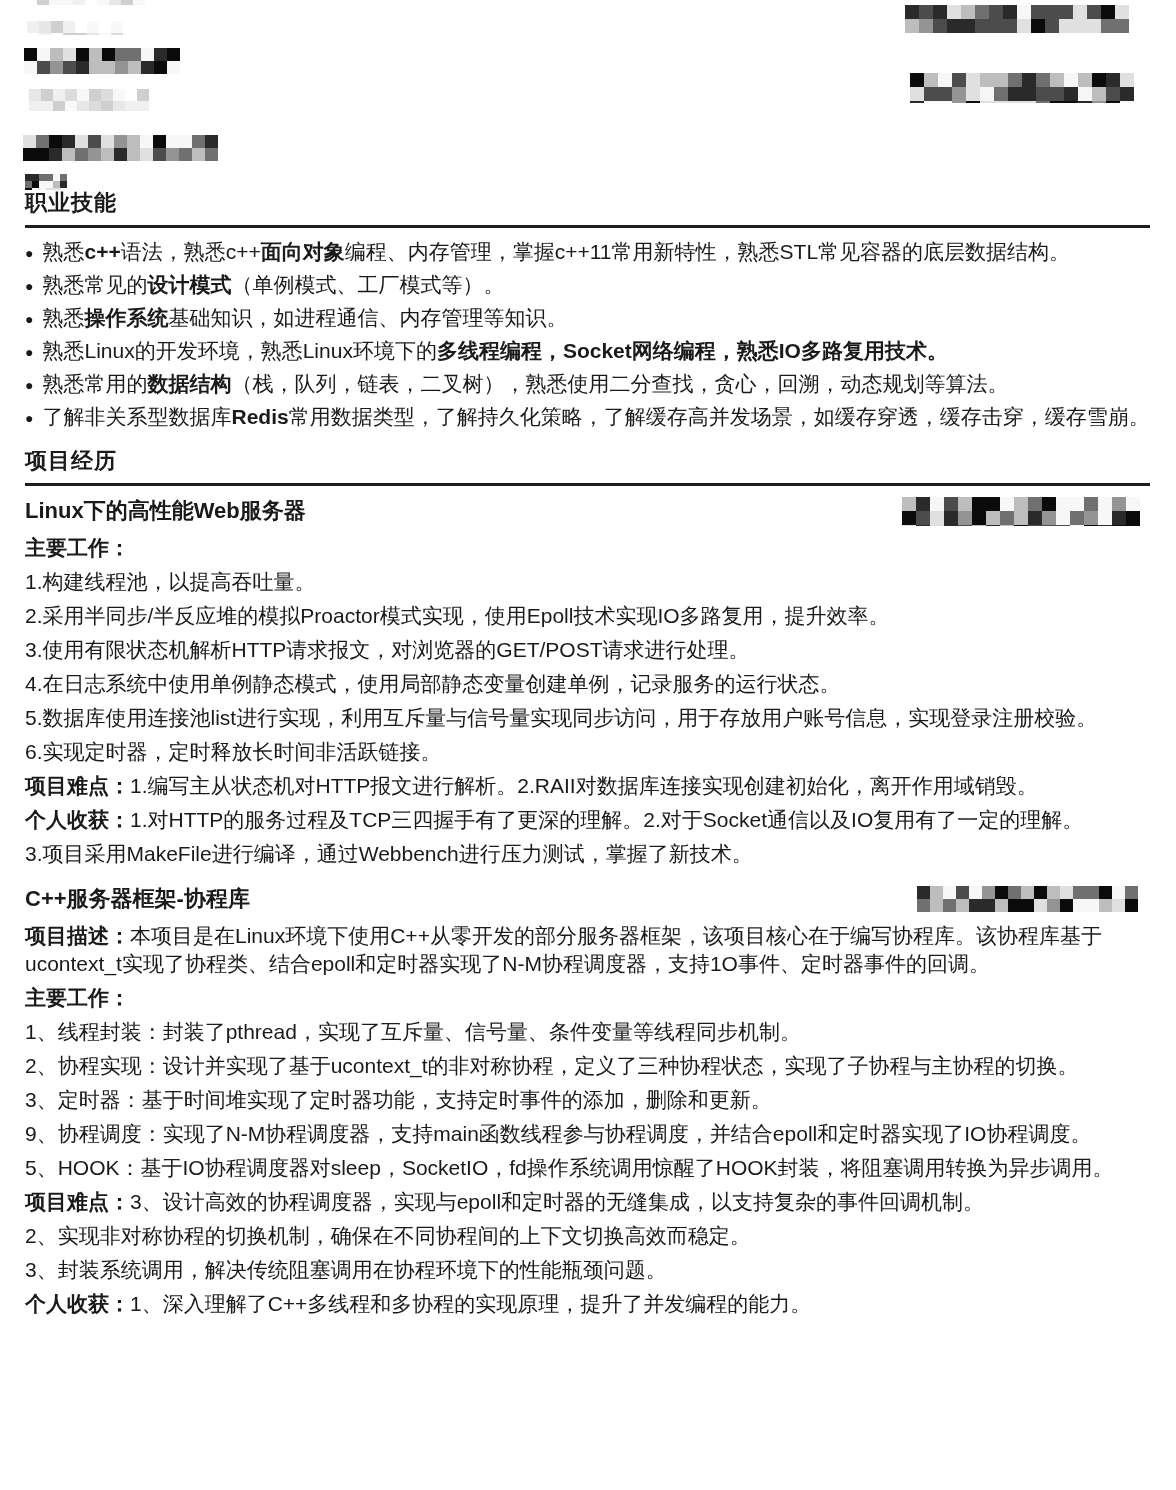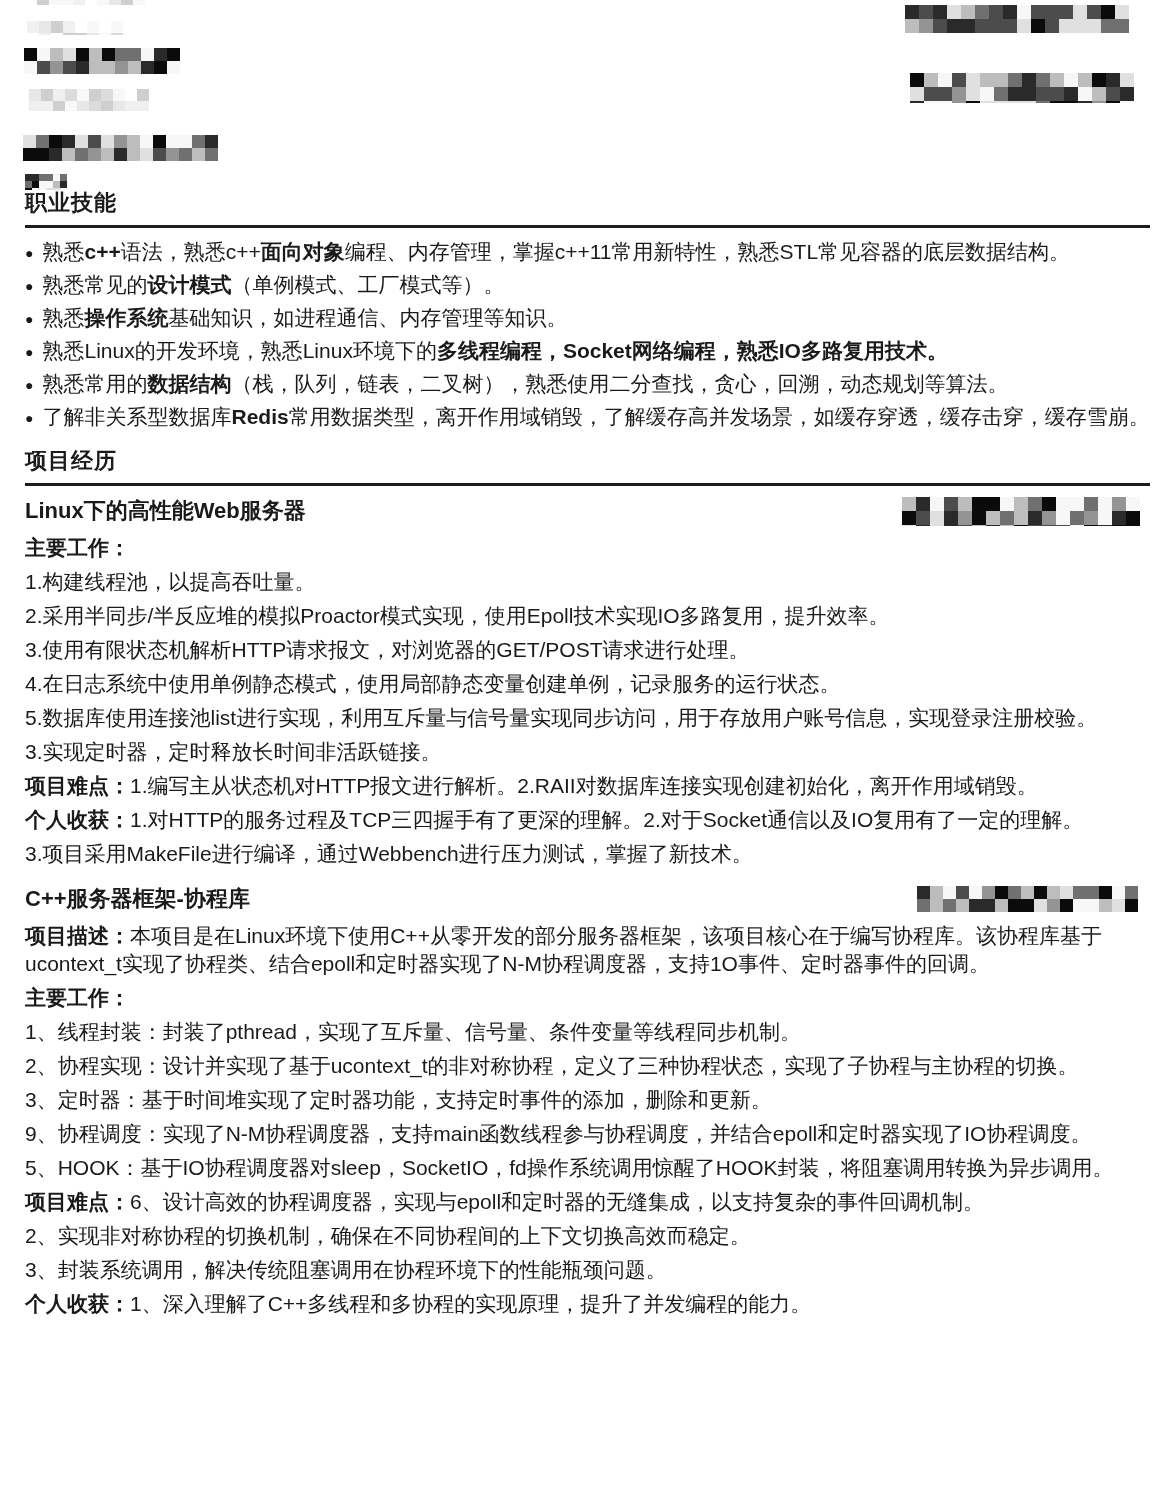--- a/index.html
+++ b/index.html
@@ -305,21 +305,21 @@
 
     <div class="section">
       <div class="section-title">职业技能</div>
       <hr class="rule">
       <div class="skills-list">
           <div class="skill-item"><span class="bullet">●</span><span>熟悉</span><span class="b">c++</span><span>语法，熟悉c++</span><span class="b">面向对象</span><span>编程、内存管理，掌握c++11常用新特性，熟悉STL常见容器的底层数据结构。</span></div>
           <div class="skill-item"><span class="bullet">●</span><span>熟悉常见的</span><span class="b">设计模式</span><span>（单例模式、工厂模式等）。</span></div>
           <div class="skill-item"><span class="bullet">●</span><span>熟悉</span><span class="b">操作系统</span><span>基础知识，如进程通信、内存管理等知识。</span></div>
           <div class="skill-item"><span class="bullet">●</span><span>熟悉Linux的开发环境，熟悉Linux环境下的</span><span class="b">多线程编程，Socket网络编程，熟悉IO多路复用技术。</span></div>
           <div class="skill-item"><span class="bullet">●</span><span>熟悉常用的</span><span class="b">数据结构</span><span>（栈，队列，链表，二叉树），熟悉使用二分查找，贪心，回溯，动态规划等算法。</span></div>
-          <div class="skill-item"><span class="bullet">●</span><span>了解非关系型数据库</span><span class="b">Redis</span><span>常用数据类型，离开作用域销毁，了解缓存高并发场景，如缓存穿透，缓存击穿，缓存雪崩。</span></div>
+          <div class="skill-item"><span class="bullet">●</span><span>了解非关系型数据库</span><span class="b">Redis</span><span>常用数据类型，了解持久化策略，了解缓存高并发场景，如缓存穿透，缓存击穿，缓存雪崩。</span></div>
         </div>
     </div>
 
     <div class="section">
       <div class="section-title">项目经历</div>
       <hr class="rule">
 
       <div class="project">
         <div class="project-header">
           <span class="project-title">Linux下的高性能Web服务器</span>
@@ -377,21 +377,21 @@
               <div class="cell" style="width: 14px; height: 14px; background: rgb(11, 11, 11);"></div>
             </span>
         </div>
         <div class="project-body">
             <div class="pline"><span class="b">主要工作：</span></div>
             <div class="pline"><span>1.构建线程池，以提高吞吐量。</span></div>
             <div class="pline"><span>2.采用半同步/半反应堆的模拟Proactor模式实现，使用Epoll技术实现IO多路复用，提升效率。</span></div>
             <div class="pline"><span>3.使用有限状态机解析HTTP请求报文，对浏览器的GET/POST请求进行处理。</span></div>
             <div class="pline"><span>4.在日志系统中使用单例静态模式，使用局部静态变量创建单例，记录服务的运行状态。</span></div>
             <div class="pline"><span>5.数据库使用连接池list进行实现，利用互斥量与信号量实现同步访问，用于存放用户账号信息，实现登录注册校验。</span></div>
-            <div class="pline"><span>3.实现定时器，定时释放长时间非活跃链接。</span></div>
+            <div class="pline"><span>6.实现定时器，定时释放长时间非活跃链接。</span></div>
             <div class="pline"><span class="b">项目难点：</span><span>1.编写主从状态机对HTTP报文进行解析。2.RAII对数据库连接实现创建初始化，离开作用域销毁。</span></div>
             <div class="pline"><span class="b">个人收获：</span><span>1.对HTTP的服务过程及TCP三四握手有了更深的理解。2.对于Socket通信以及IO复用有了一定的理解。</span></div>
             <div class="pline"><span>3.项目采用MakeFile进行编译，通过Webbench进行压力测试，掌握了新技术。</span></div>
           </div>
       </div>
 
       <div class="project">
         <div class="project-header">
           <span class="project-title">C++服务器框架-协程库</span>
           <span class="mosaic rel date-2">
@@ -432,21 +432,21 @@
             </span>
         </div>
         <div class="project-body">
             <div class="pline"><span class="b">项目描述：</span><span>本项目是在Linux环境下使用C++从零开发的部分服务器框架，该项目核心在于编写协程库。该协程库基于ucontext_t实现了协程类、结合epoll和定时器实现了N-M协程调度器，支持1O事件、定时器事件的回调。</span></div>
             <div class="pline"><span class="b">主要工作：</span></div>
             <div class="pline"><span>1、线程封装：封装了pthread，实现了互斥量、信号量、条件变量等线程同步机制。</span></div>
             <div class="pline"><span>2、协程实现：设计并实现了基于ucontext_t的非对称协程，定义了三种协程状态，实现了子协程与主协程的切换。</span></div>
             <div class="pline"><span>3、定时器：基于时间堆实现了定时器功能，支持定时事件的添加，删除和更新。</span></div>
             <div class="pline"><span>9、协程调度：实现了N-M协程调度器，支持main函数线程参与协程调度，并结合epoll和定时器实现了IO协程调度。</span></div>
             <div class="pline"><span>5、HOOK：基于IO协程调度器对sleep，SocketIO，fd操作系统调用惊醒了HOOK封装，将阻塞调用转换为异步调用。</span></div>
-            <div class="pline"><span class="b">项目难点：</span><span>6、设计高效的协程调度器，实现与epoll和定时器的无缝集成，以支持复杂的事件回调机制。</span></div>
+            <div class="pline"><span class="b">项目难点：</span><span>3、设计高效的协程调度器，实现与epoll和定时器的无缝集成，以支持复杂的事件回调机制。</span></div>
             <div class="pline"><span>2、实现非对称协程的切换机制，确保在不同协程间的上下文切换高效而稳定。</span></div>
             <div class="pline"><span>3、封装系统调用，解决传统阻塞调用在协程环境下的性能瓶颈问题。</span></div>
             <div class="pline"><span class="b">个人收获：</span><span>1、深入理解了C++多线程和多协程的实现原理，提升了并发编程的能力。</span></div>
           </div>
       </div>
     </div>
 
   </div>
 </div>
 

